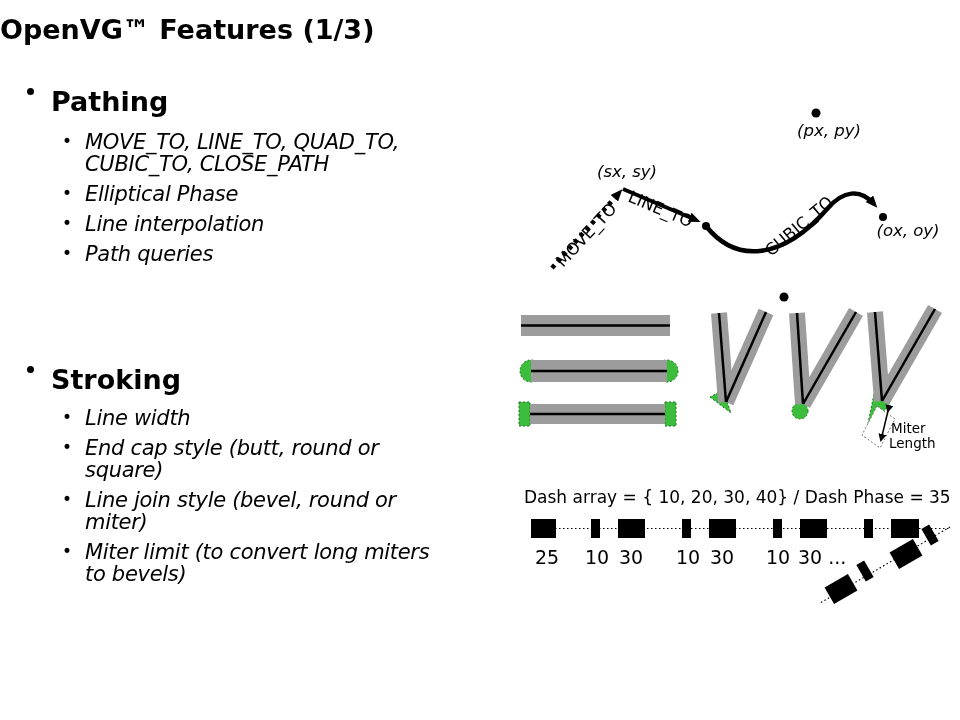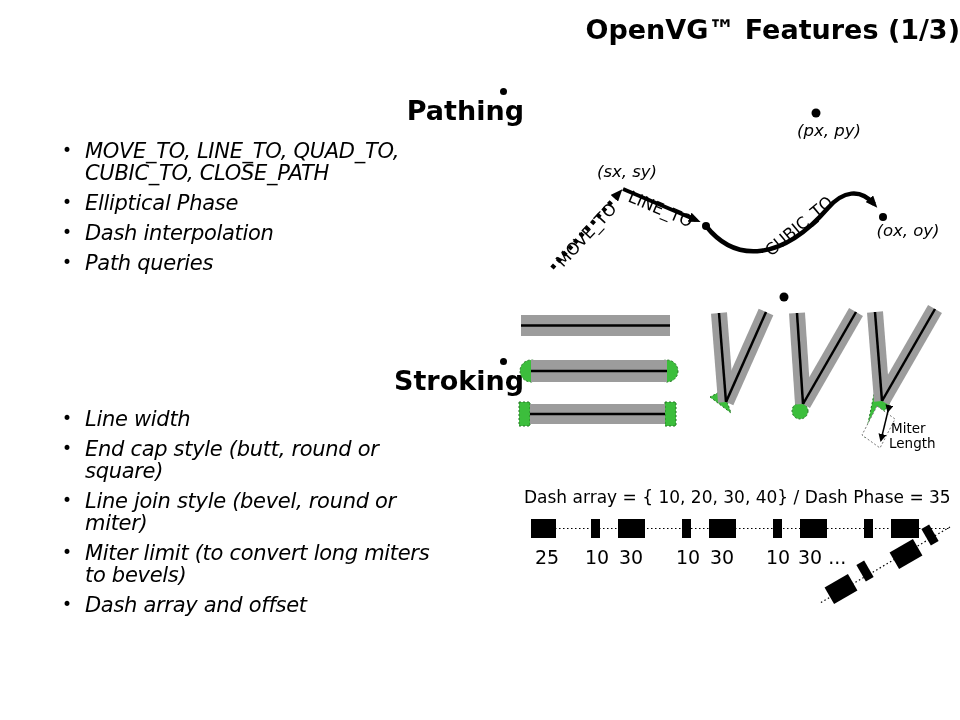--- a/index.html
+++ b/index.html
@@ -9,26 +9,26 @@
     --ink:#000000;
   }
   html,body{margin:0;padding:0;}
   body{
     width:960px;height:720px;position:relative;overflow:hidden;
     background:#ffffff;color:var(--ink);
     font-family:"DejaVu Sans","Liberation Sans",sans-serif;
   }
   .title{
     position:absolute;top:14px;left:0;width:100%;margin:0;
-    text-align:right;font-size:27px;font-weight:bold;
+    text-align:left;font-size:27px;font-weight:bold;
   }
   .sec{position:absolute;left:22px;width:502px;}
   #sec-pathing{top:86px;}
-  #sec-stroking{top:356px;}
-  .h1row{display:flex;align-items:flex-end;flex-direction:column;}
+  #sec-stroking{top:364px;}
+  .h1row{display:flex;align-items:flex-start;}
   .b1{width:7px;height:7px;border-radius:50%;background:#000;margin:2px 17px 0 5px;flex:none;}
   .h1txt{font-size:27px;font-weight:bold;line-height:31px;}
   .lst{list-style:none;margin:14px 0 0 0;padding:0;}
   #sec-stroking .lst{margin-top:12px;}
   .lst li{
     position:relative;padding-left:63px;margin-bottom:8px;
     font-size:21px;line-height:22px;letter-spacing:-0.3px;
     white-space:pre-line;
     font-style:italic;
   }
@@ -64,39 +64,38 @@
 
 <section class="sec" id="sec-pathing">
   <div class="h1row">
     <span class="b1"></span>
     <span class="h1txt">Pathing</span>
   </div>
   <ul class="lst">
     <li>MOVE_TO, LINE_TO, QUAD_TO,
 CUBIC_TO, CLOSE_PATH</li>
     <li>Elliptical Phase</li>
-    <li>Dash interpolation</li>
+    <li>Line interpolation</li>
     <li>Path queries</li>
   </ul>
 </section>
 
 <section class="sec" id="sec-stroking">
   <div class="h1row">
     <span class="b1"></span>
     <span class="h1txt">Stroking</span>
   </div>
   <ul class="lst">
     <li>Line width</li>
     <li>End cap style (butt, round or
 square)</li>
     <li>Line join style (bevel, round or
 miter)</li>
     <li>Miter limit (to convert long miters
 to bevels)</li>
-    <li>Dash array and offset</li>
   </ul>
 </section>
 
 <svg id="path-diagram" width="420" height="195" viewBox="0 0 420 195">
   <defs>
     <marker id="ah" markerWidth="12" markerHeight="10" refX="7" refY="5" orient="auto" markerUnits="userSpaceOnUse">
       <path d="M0,0 L12,5 L0,10 Z" fill="#000"></path>
     </marker>
     <marker id="sa" markerWidth="8" markerHeight="8" refX="6" refY="4" orient="auto" markerUnits="userSpaceOnUse">
       <path d="M0,0 L8,4 L0,8 Z" fill="#000"></path>

